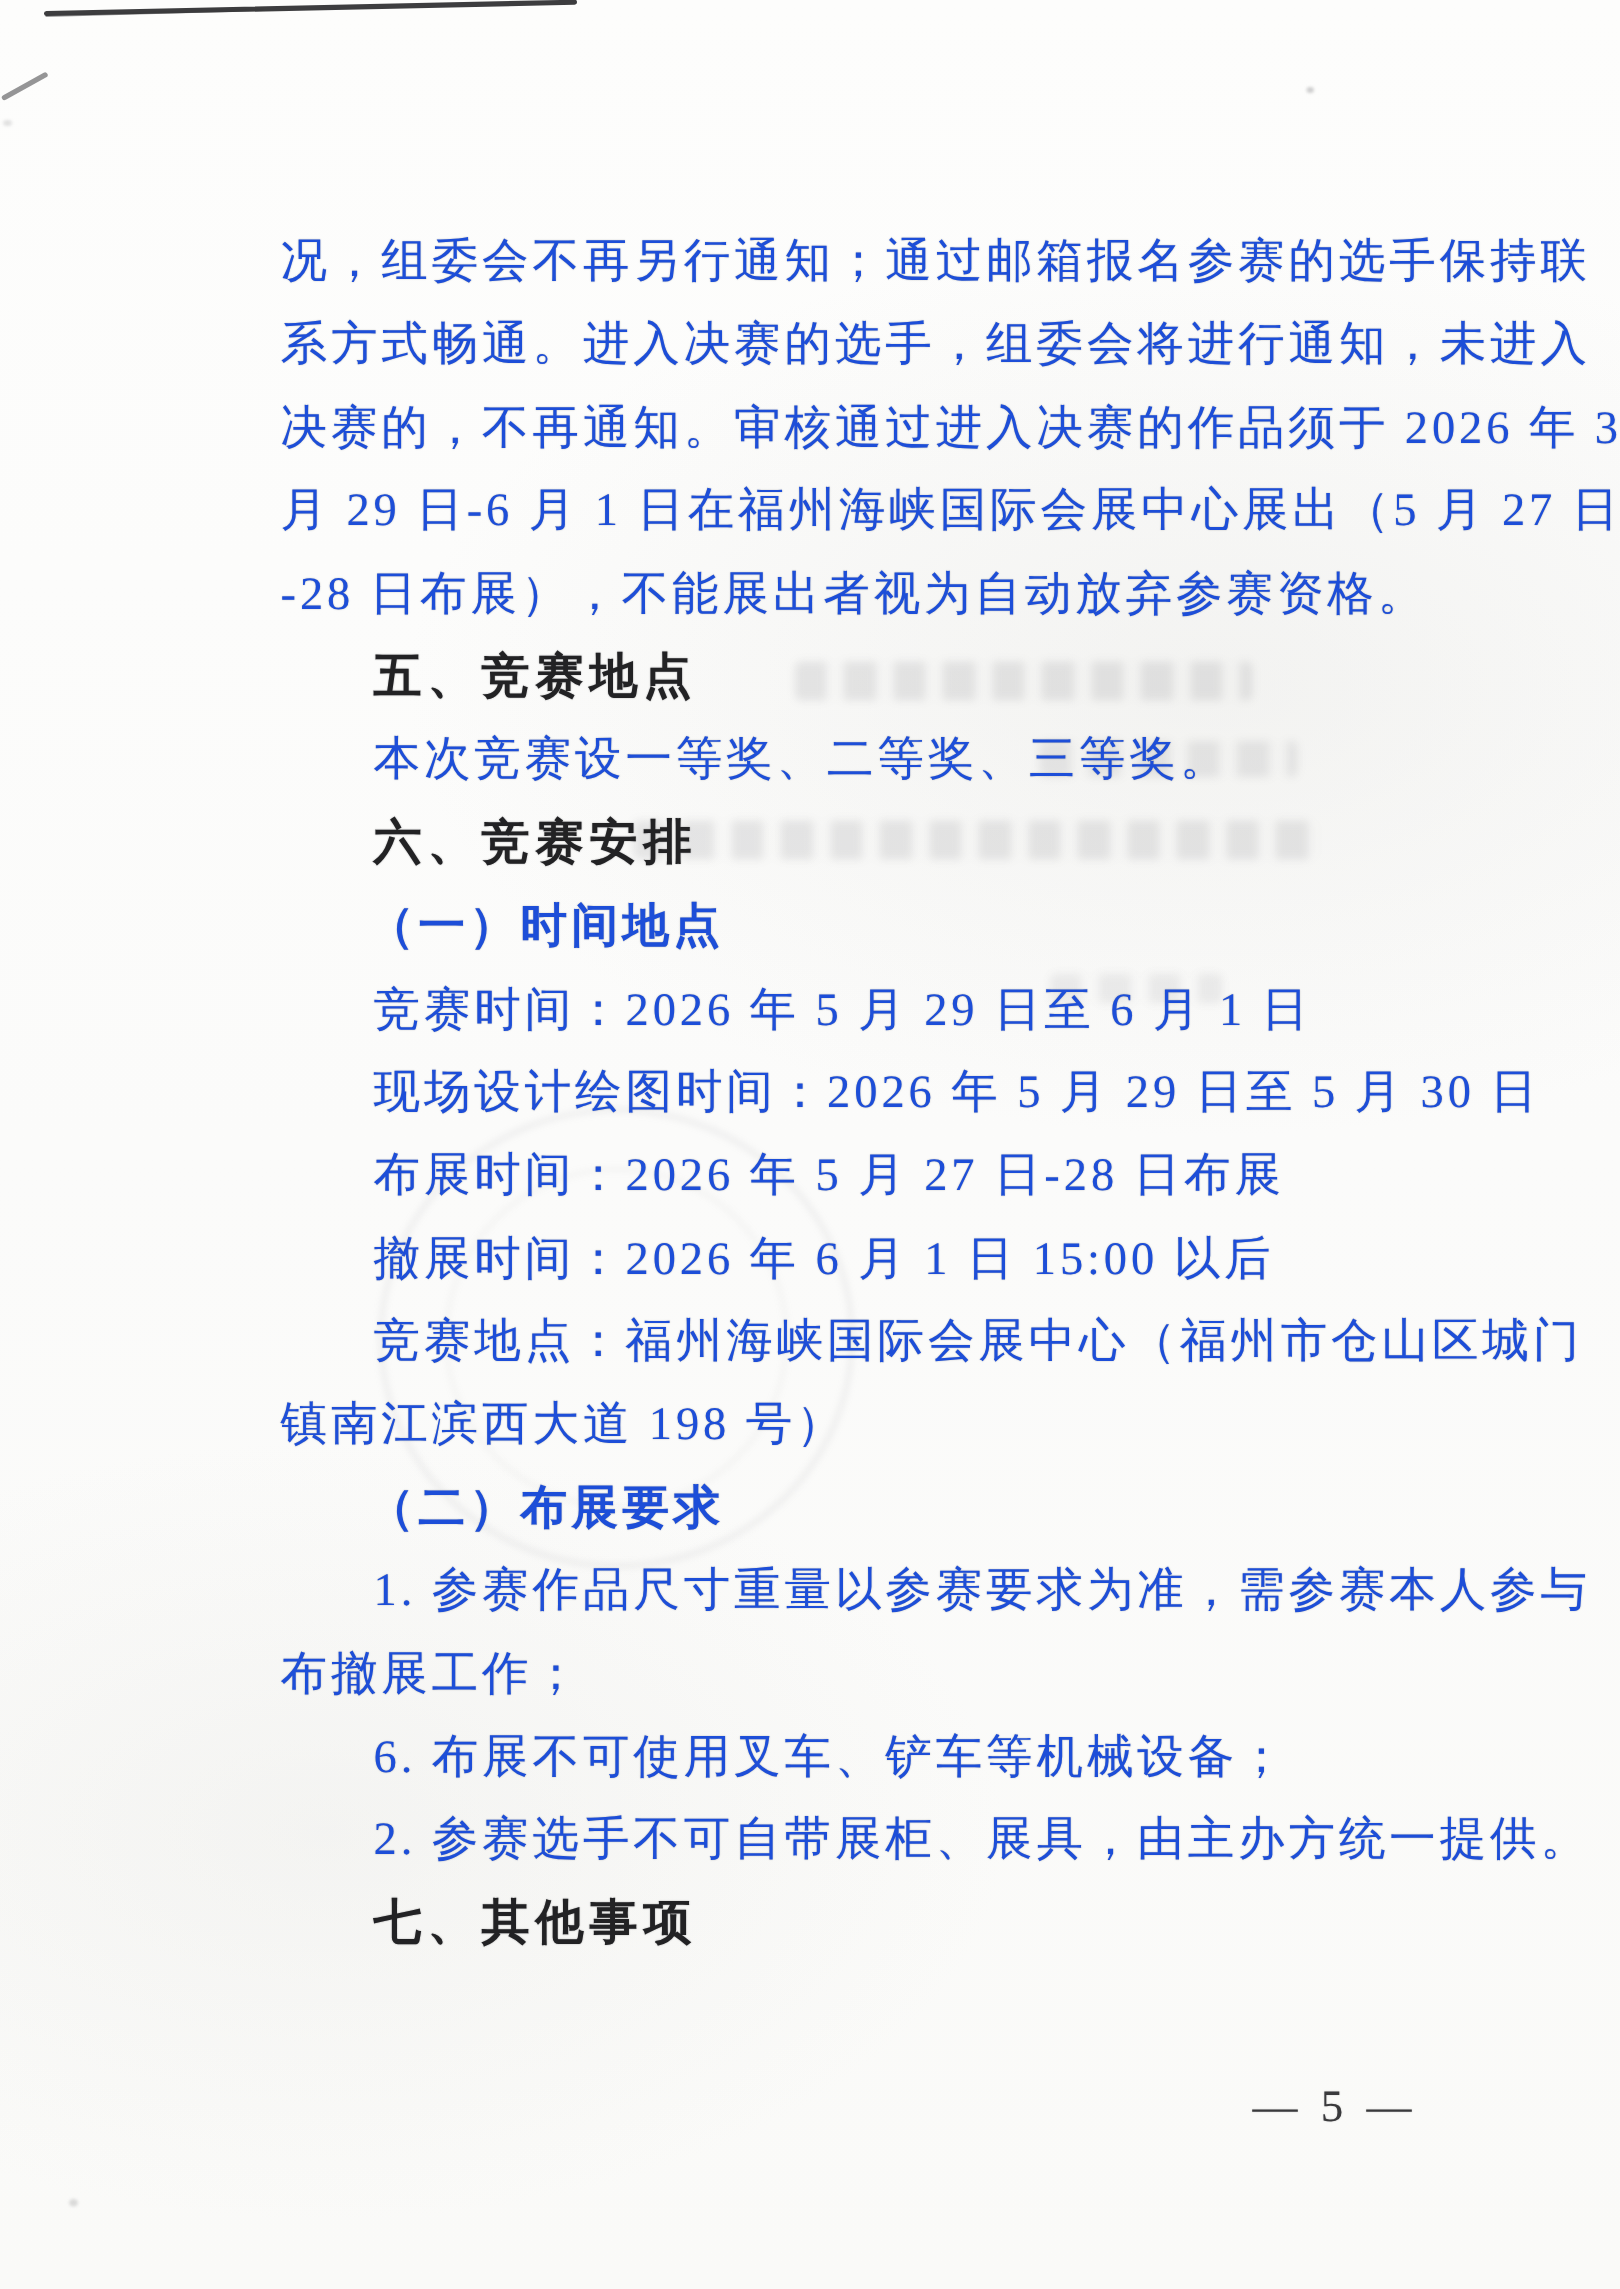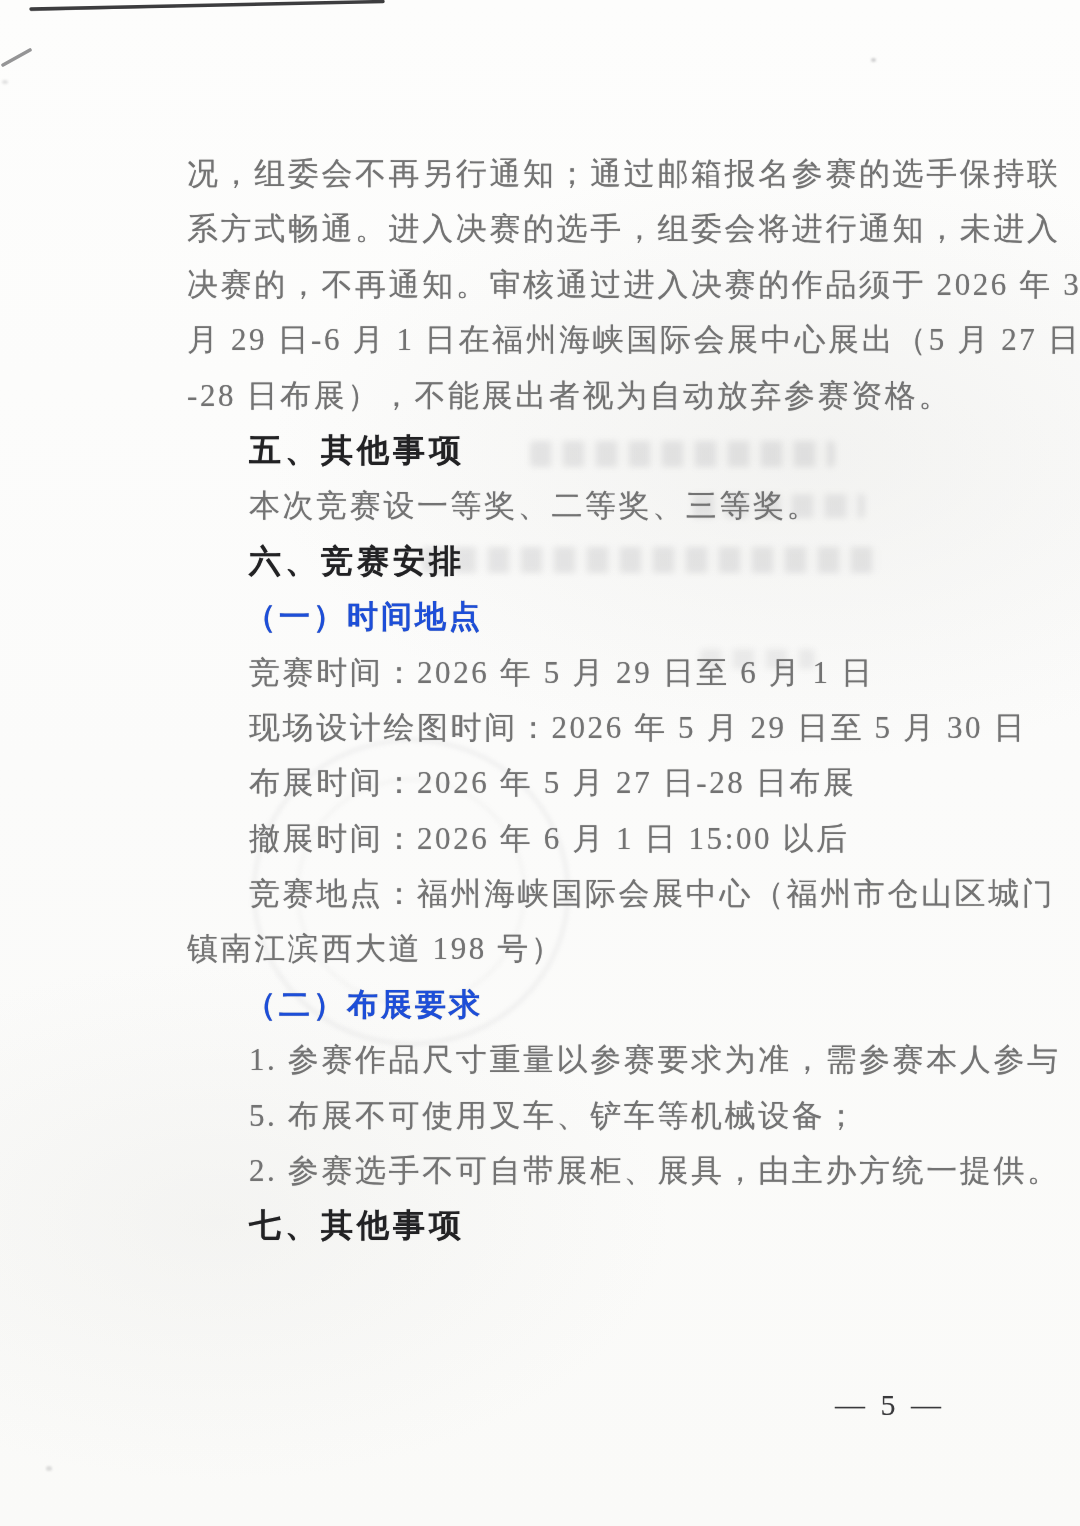--- a/index.html
+++ b/index.html
@@ -28,21 +28,21 @@
     position: absolute;
     left: 187px;
     top: 146px;
     width: 766px;
   }
   .line {
     height: 55.4px;
     line-height: 55.4px;
     font-size: 31px;
     letter-spacing: 2.6px;
-    color: #737373;
+    color: #1d4ed8;
     white-space: nowrap;
     text-shadow: 0 0 1px rgba(45,45,48,0.38);
   }
   .line.indent {
     padding-left: 62px;
   }
   .line.heading {
     padding-left: 62px;
     font-family: "Liberation Sans", "DejaVu Sans", sans-serif;
     font-weight: bold;
@@ -162,32 +162,33 @@
   <div class="bleed b4"></div>
 
   <div class="stamp-bleed"></div>
 
   <div class="doc">
       <div class="line body">况，组委会不再另行通知；通过邮箱报名参赛的选手保持联</div>
       <div class="line body">系方式畅通。进入决赛的选手，组委会将进行通知，未进入</div>
       <div class="line body">决赛的，不再通知。审核通过进入决赛的作品须于 2026 年 3</div>
       <div class="line body">月 29 日-6 月 1 日在福州海峡国际会展中心展出（5 月 27 日</div>
       <div class="line body">-28 日布展），不能展出者视为自动放弃参赛资格。</div>
-      <div class="line heading">五、其他事项</div>
+      <div class="line heading">五、竞赛地点</div>
       <div class="line indent">本次竞赛设一等奖、二等奖、三等奖。</div>
       <div class="line heading">六、竞赛安排</div>
       <div class="line subheading">（一）时间地点</div>
       <div class="line indent">竞赛时间：2026 年 5 月 29 日至 6 月 1 日</div>
       <div class="line indent">现场设计绘图时间：2026 年 5 月 29 日至 5 月 30 日</div>
       <div class="line indent">布展时间：2026 年 5 月 27 日-28 日布展</div>
       <div class="line indent">撤展时间：2026 年 6 月 1 日 15:00 以后</div>
       <div class="line indent">竞赛地点：福州海峡国际会展中心（福州市仓山区城门</div>
       <div class="line body">镇南江滨西大道 198 号）</div>
       <div class="line subheading">（二）布展要求</div>
       <div class="line indent">1. 参赛作品尺寸重量以参赛要求为准，需参赛本人参与</div>
-      <div class="line indent">5. 布展不可使用叉车、铲车等机械设备；</div>
+      <div class="line body">布撤展工作；</div>
+      <div class="line indent">6. 布展不可使用叉车、铲车等机械设备；</div>
       <div class="line indent">2. 参赛选手不可自带展柜、展具，由主办方统一提供。</div>
       <div class="line heading">七、其他事项</div>
     </div>
 
   <div class="page-number">— 5 —</div>
 
 </div>
 
 </body></html>

